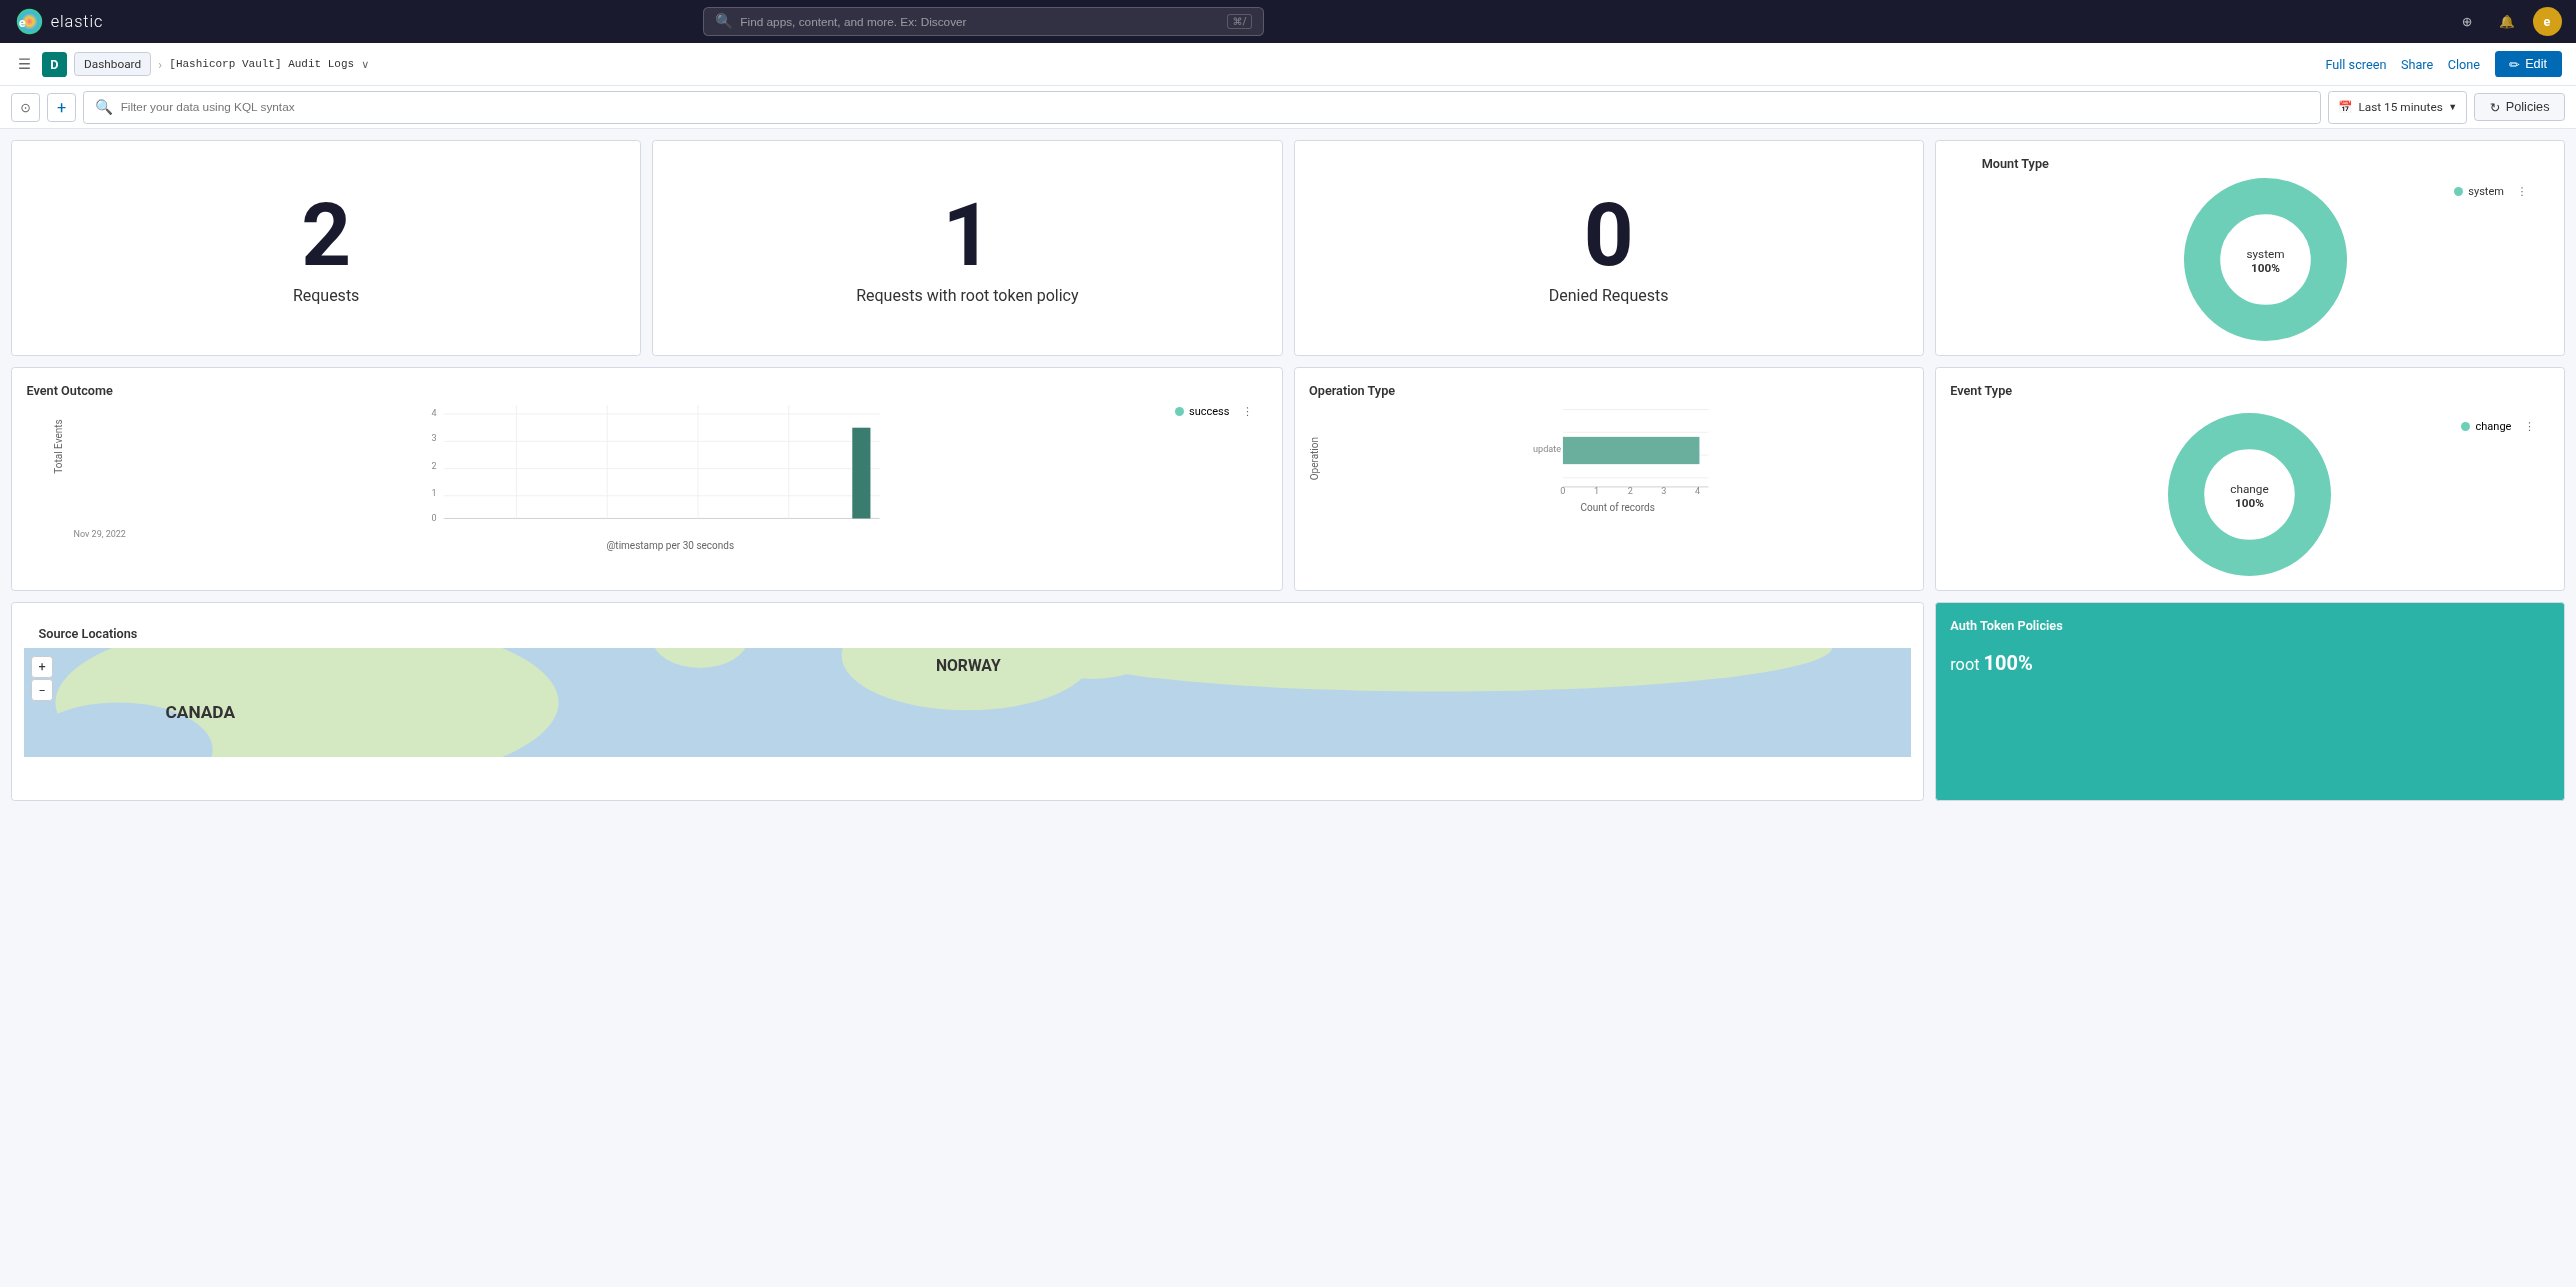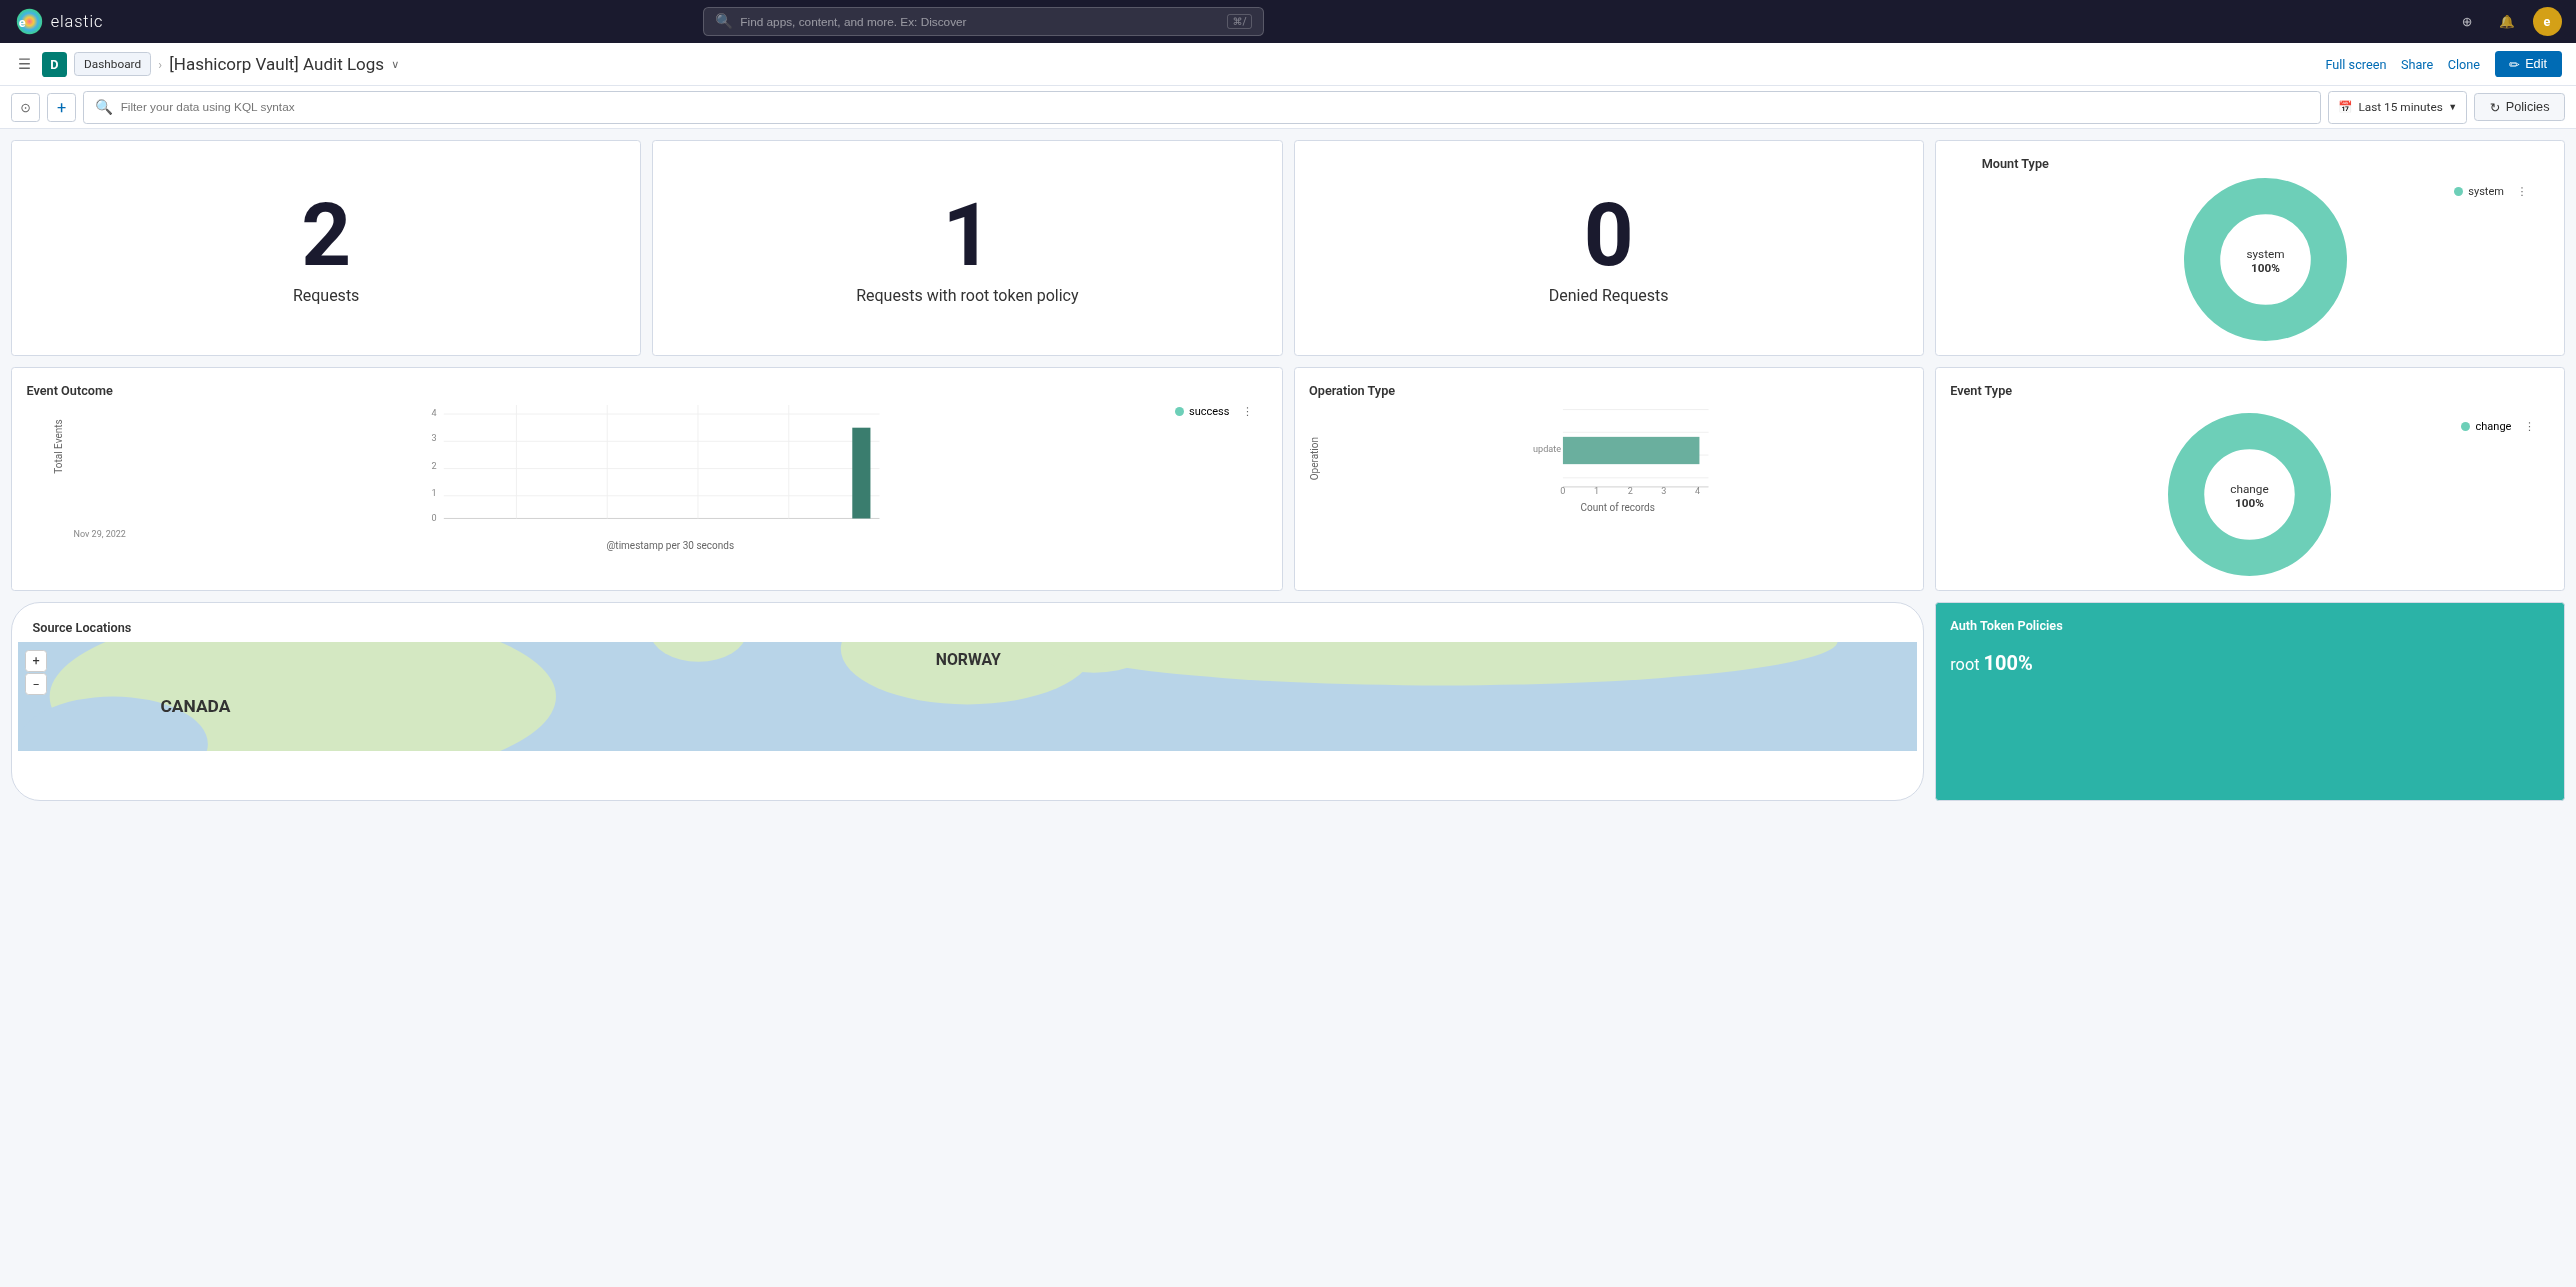--- a/index.html
+++ b/index.html
@@ -114,22 +114,23 @@
       padding: 3.6px 9px;
       font-size: 11.8px;
       color: #333;
       cursor: pointer;
     }
     .breadcrumb-sep {
       color: #aaa;
       font-size: 12.7px;
     }
     .breadcrumb-current {
-      font-size: 17px;
-      color: #333;
+      font-size: 11px;
+      color: #333;
+      font-family: Liberation Mono, monospace;
     }
     .chevron-down {
       color: #666;
       font-size: 11px;
       cursor: pointer;
     }
     .breadcrumb-actions {
       margin-left: auto;
       display: flex;
       align-items: center;
@@ -323,24 +324,23 @@
       grid-column: span 1;
     }
 
     .event-type-panel {
       grid-column: span 1;
     }
 
     
     .source-locations-panel {
       grid-column: span 3;
-      padding: 6px;
+      padding: 12px;
       overflow: hidden;
       min-height: 109px;
-      border-radius: 29px;
     }
     .map-header {
       padding: 11px 14.5px 7.2px;
       font-size: 12.7px;
       font-weight: 600;
       color: #333;
     }
     .map-area {
       background: #b8d4e8;
       height: 109px;

